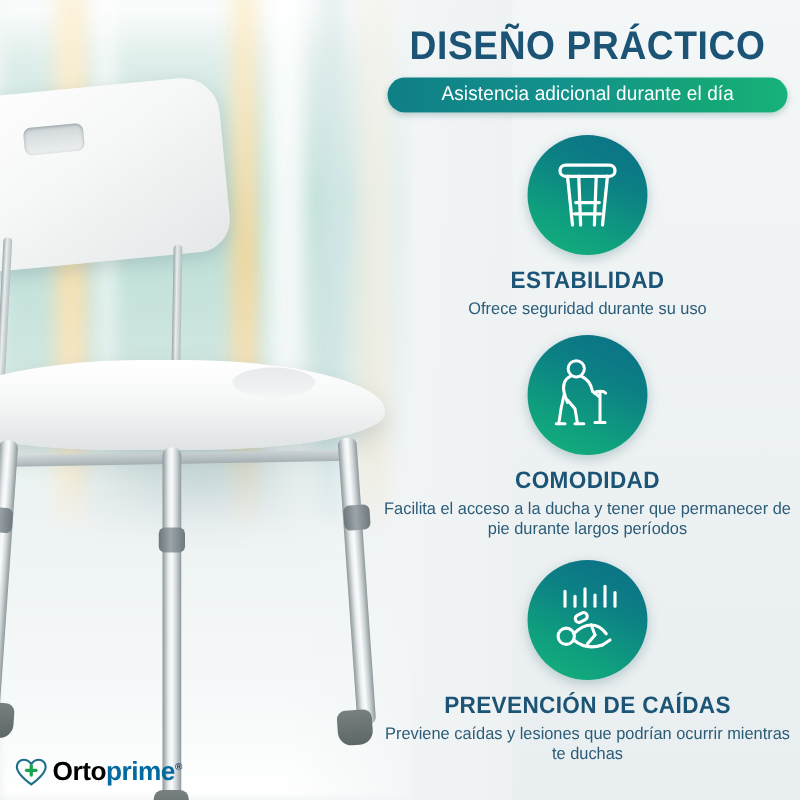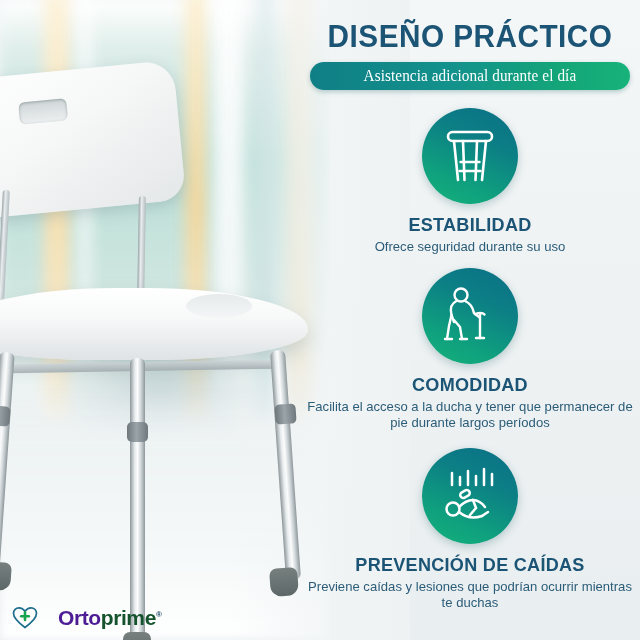--- a/index.html
+++ b/index.html
@@ -108,21 +108,20 @@
     font-family:"Liberation Sans","DejaVu Sans",sans-serif;
     transform:scaleX(.93);
   }
 
   .subtitle-pill{
     position:absolute;left:10px;top:62px;width:320px;height:28px;
     border-radius:16px;
     background:linear-gradient(90deg,#0f7f86 0%,#13928c 45%,#14a578 78%,#17b27a 100%);
     display:flex;align-items:center;justify-content:center;
     box-shadow:0 2px 5px rgba(20,90,90,.28);
-    font-family:Liberation Serif, serif;
   }
   .subtitle-pill span{
     color:#ffffff;font-size:16px;font-weight:400;letter-spacing:.1px;
     transform:scaleX(.95);white-space:nowrap;
   }
 
   .feature{position:absolute;left:0;width:340px;text-align:center;}
   .f1{top:108px;}
   .f2{top:268px;}
   .f3{top:448px;}
@@ -140,22 +139,22 @@
     letter-spacing:.3px;transform:scaleX(.95);
   }
   .f-desc{
     margin-top:3px;font-size:13.5px;line-height:16px;color:#2b5c78;
     transform:scaleX(.97);
   }
 
   
   .logo{position:absolute;left:12px;bottom:10px;display:flex;align-items:center;gap:4px;}
   .logo-text{font-size:21px;font-weight:700;letter-spacing:-.4px;}
-  .logo-orto{color:#4c1d95;margin-left:16px;}
-  .logo-prime{color:#14532d;text-align:center;}
+  .logo-orto{color:#000000;}
+  .logo-prime{color:#0369a1;text-align:center;}
   .logo-reg{font-size:8px;color:#11395e;vertical-align:super;}
 </style>
 </head>
 <body>
 
 <div id="infographic">
 
   <div class="photo-bg"></div>
 
   <div class="backdrop">

